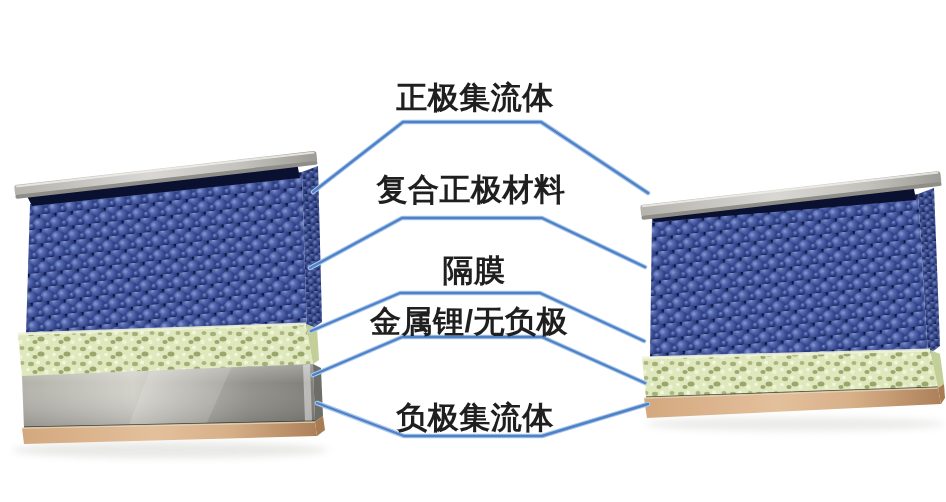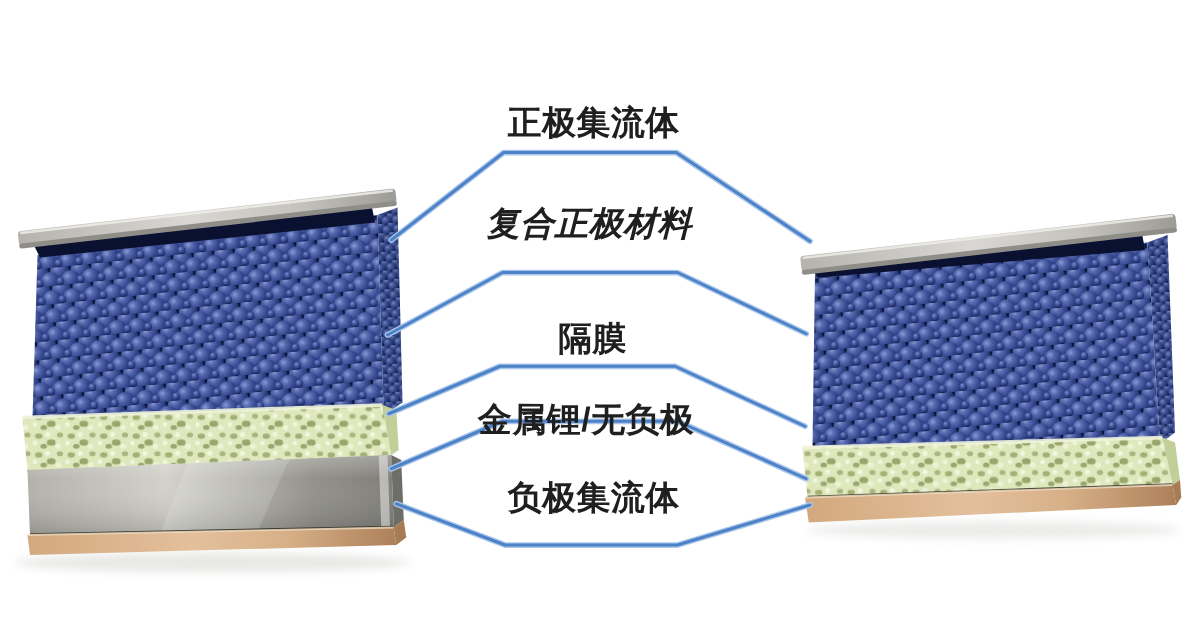--- a/index.html
+++ b/index.html
@@ -9,21 +9,21 @@
     height: 502px;
     background: #ffffff;
     overflow: hidden;
     font-family: "Liberation Sans", sans-serif;
   }
   .scene-svg { position: absolute; left: 0; top: 0; }
   .layer-label {
     position: absolute;
     transform: translateX(-50%);
     white-space: nowrap;
-    font-size: 27px;
+    font-size: 31px;
     line-height: 28px;
     font-weight: 600;
     color: #1f1f1f;
     letter-spacing: 0.5px;
     font-family: "Liberation Sans", sans-serif;
   }
 </style>
 </head>
 <body>
 
@@ -168,21 +168,21 @@
         <polyline points="310,268 402,218 542,218 645,267" stroke="#4d82c9"></polyline>
         <polyline points="311,331 400,293 540,293 644,341" stroke="#4d82c9"></polyline>
         <polyline points="313,375 402,337 542,337 645,383" stroke="#4d82c9"></polyline>
         <polyline points="317,403 404,436 542,436 648,404" stroke="#4d82c9"></polyline>
       </g>
     </g>
   </svg>
 
   <div class="layer-label" style="left:475px; top:84px;">正极集流体</div>
 
-  <div class="layer-label" style="left:471px; top:165px;font-style:italic;">复合正极材料</div>
+  <div class="layer-label" style="left:471px; top:176px;">复合正极材料</div>
 
   <div class="layer-label" style="left:474px; top:257px;font-family:Liberation Serif, serif;">隔膜</div>
 
-  <div class="layer-label" style="left:469px; top:322px;">金属锂/无负极</div>
+  <div class="layer-label" style="left:469px; top:308px;">金属锂/无负极</div>
 
-  <div class="layer-label" style="left:475px; top:384px;">负极集流体</div>
+  <div class="layer-label" style="left:475px; top:404px;">负极集流体</div>
 
 </div>
 
 </body></html>

